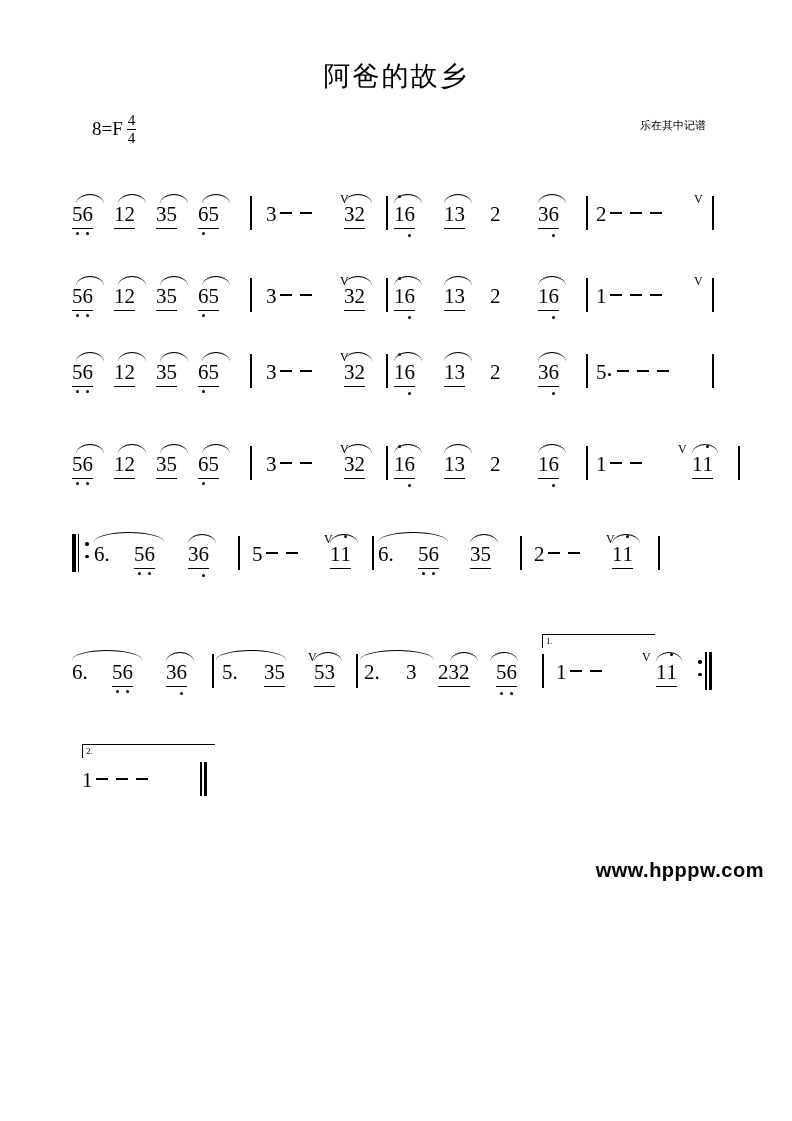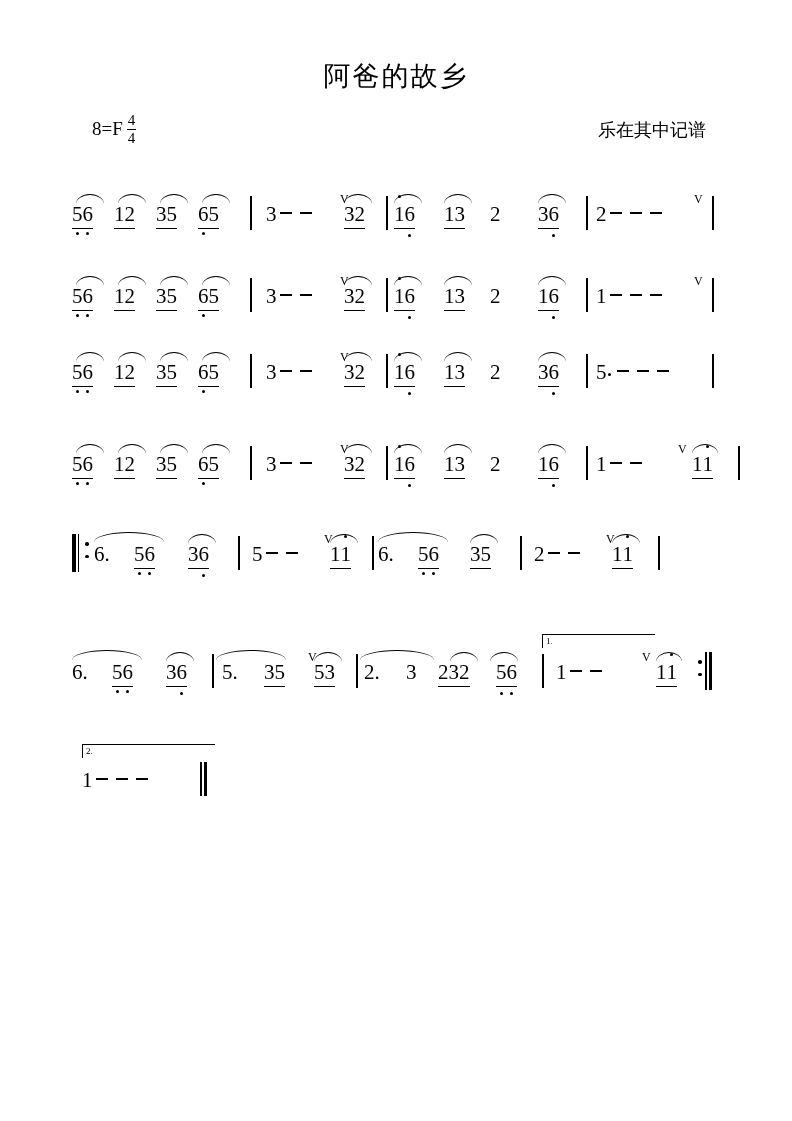--- a/index.html
+++ b/index.html
@@ -55,21 +55,21 @@
     font-size: 15px;
   }
   .key-sig .frac .den {
     padding-top: 1px;
     font-size: 15px;
   }
   .composer {
     position: absolute;
     top: 118px;
     right: 86px;
-    font-size: 18px;
+    font-size: 11px;
     font-family: "Liberation Serif", serif;
   }
   .perf-note {
     position: absolute;
     top: 158px;
     left: 118px;
     font-size: 13px;
     font-family: "Liberation Serif", serif;
   }
   .watermark {
@@ -681,13 +681,14 @@
       <div class="volta" style="left:10px; top:6px; width:132px;">
         <span class="lbl">2.</span>
       </div>
       <div class="grp" style="left:10px; top:32px;">
         <span class="n">1</span><span class="dash"></span><span class="dash"></span><span class="dash"></span>
       </div>
       <div class="finalbar" style="left:128px; top:24px;"></div>
     </div>
   </div>
 
+  <div class="watermark">www.hpppw.com</div>
 </div>
 
 </body></html>

